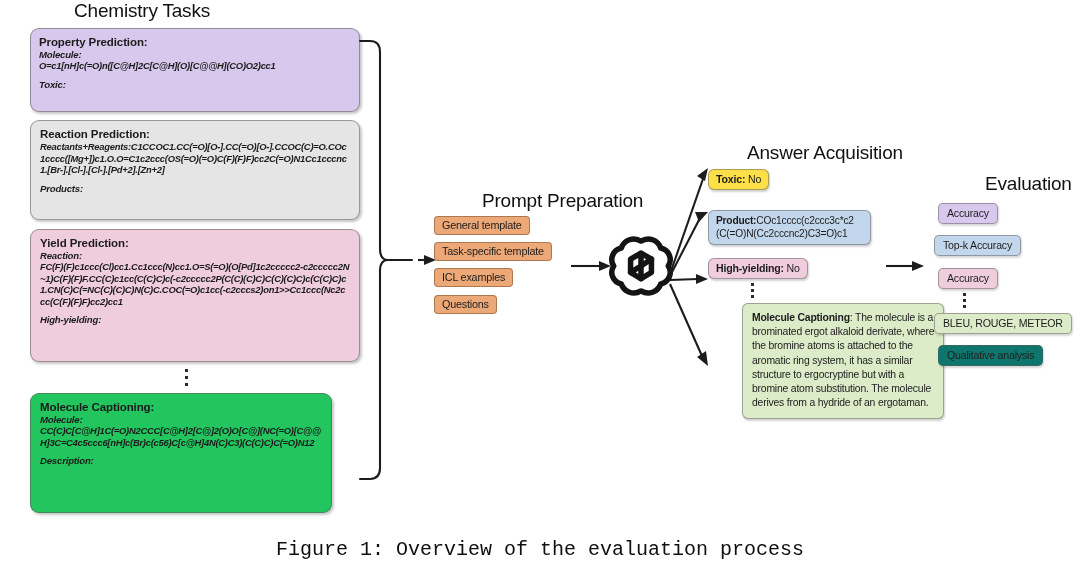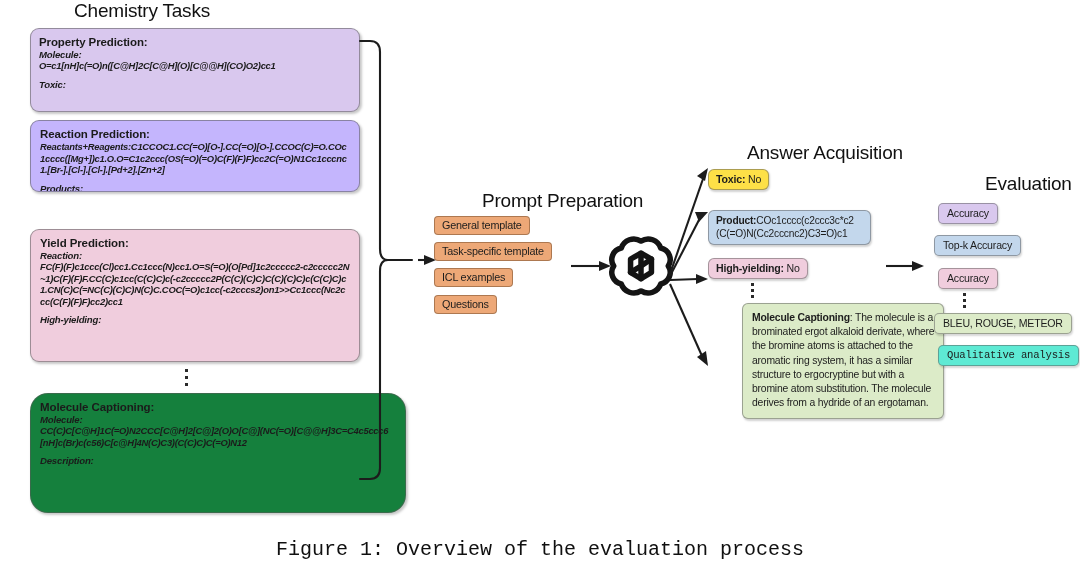--- a/index.html
+++ b/index.html
@@ -157,42 +157,42 @@
   <div class="abs section-heading" style="left:30px; top:0px;">Chemistry Tasks</div>
 
   <div class="abs task-box" style="left:30px; top:28px; width:330px; height:84px; background:#d9c8ee;padding-left:8px;">
     <div class="task-title">Property Prediction:</div>
     <div class="task-label">Molecule:</div>
     <div class="task-smiles">O=c1[nH]c(=O)n([C@H]2C[C@H](O)[C@@H](CO)O2)cc1</div>
     <div class="spacer-sm"></div>
     <div class="task-answer-label">Toxic:</div>
   </div>
 
-  <div class="abs task-box" style="left:30px; top:120px; width:330px; height:72px; background:#c4b5fd;">
+  <div class="abs task-box" style="left:30px; top:120px; width:330px; height:100px; background:#e5e5e5;">
     <div class="task-title">Reaction Prediction:</div>
     <div class="task-smiles"><span>Reactants+Reagents:</span><span>C1CCOC1.CC(=O)[O-].CC(=O)[O-].CCOC(C)=O.COc1cccc([Mg+])c1.O.O=C1c2ccc(OS(=O)(=O)C(F)(F)F)cc2C(=O)N1Cc1cccnc1.[Br-].[Cl-].[Cl-].[Pd+2].[Zn+2]</span></div>
     <div class="spacer-sm"></div>
     <div class="task-answer-label">Products:</div>
   </div>
 
   <div class="abs task-box" style="left:30px; top:229px; width:330px; height:133px; background:#f0cddd;">
     <div class="task-title">Yield Prediction:</div>
     <div class="task-label">Reaction:</div>
     <div class="task-smiles">FC(F)(F)c1ccc(Cl)cc1.Cc1ccc(N)cc1.O=S(=O)(O[Pd]1c2ccccc2-c2ccccc2N~1)C(F)(F)F.CC(C)c1cc(C(C)C)c(-c2ccccc2P(C(C)(C)C)C(C)(C)C)c(C(C)C)c1.CN(C)C(=NC(C)(C)C)N(C)C.COC(=O)c1cc(-c2cccs2)on1&gt;&gt;Cc1ccc(Nc2ccc(C(F)(F)F)cc2)cc1</div>
     <div class="spacer-sm"></div>
     <div class="task-answer-label">High-yielding:</div>
   </div>
 
   <div class="abs vdots" style="left:184px; top:369px; width:4px; height:17px;">
     <i></i>
       <i></i>
       <i></i>
   </div>
 
-  <div class="abs task-box" style="left:30px; top:393px; width:376px; height:120px; background:#15803d;border-radius:18px;">
+  <div class="abs task-box" style="left:30px; top:393px; width:302px; height:120px; background:#22c55e;">
     <div class="task-title">Molecule Captioning:</div>
     <div class="task-label">Molecule:</div>
     <div class="task-smiles">CC(C)C[C@H]1C(=O)N2CCC[C@H]2[C@]2(O)O[C@](NC(=O)[C@@H]3C=C4c5ccc6[nH]c(Br)c(c56)C[c@H]4N(C)C3)(C(C)C)C(=O)N12</div>
     <div class="spacer-sm"></div>
     <div class="task-answer-label">Description:</div>
   </div>
 
   <svg class="abs" style="left:358px; top:36px;" width="80" height="448">
     <path d="M2,5 L12,5 Q22,5 22,16 L22,213 Q22,224 30,224 L54,224" fill="none" stroke="#1c1c1c" stroke-width="2.1" stroke-linecap="round"></path>
     <path d="M2,443 L12,443 Q22,443 22,432 L22,235 Q22,224 30,224" fill="none" stroke="#1c1c1c" stroke-width="2.1" stroke-linecap="round"></path>
@@ -269,17 +269,17 @@
   <div class="abs eval-chip" style="left:934px; top:235px; background:#c3d7ec;">Top-k Accuracy</div>
   <div class="abs eval-chip" style="left:938px; top:268px; background:#f0cddd;">Accuracy</div>
 
   <div class="abs vdots" style="left:962px; top:293px; width:4px; height:15px;">
     <i></i>
       <i></i>
       <i></i>
   </div>
 
   <div class="abs eval-chip" style="left:934px; top:313px; background:#dcebc8;">BLEU, ROUGE, METEOR</div>
-  <div class="abs eval-chip" style="left:938px; top:345px; background:#5eead4;font-family:Liberation Mono, monospace;">Qualitative analysis</div>
+  <div class="abs eval-chip" style="left:938px; top:345px; background:#0f766e;">Qualitative analysis</div>
 
   <div class="abs caption" style="left:0px; top:538px;">Figure 1: Overview of the evaluation process</div>
 
 </div>
 
 </body></html>

